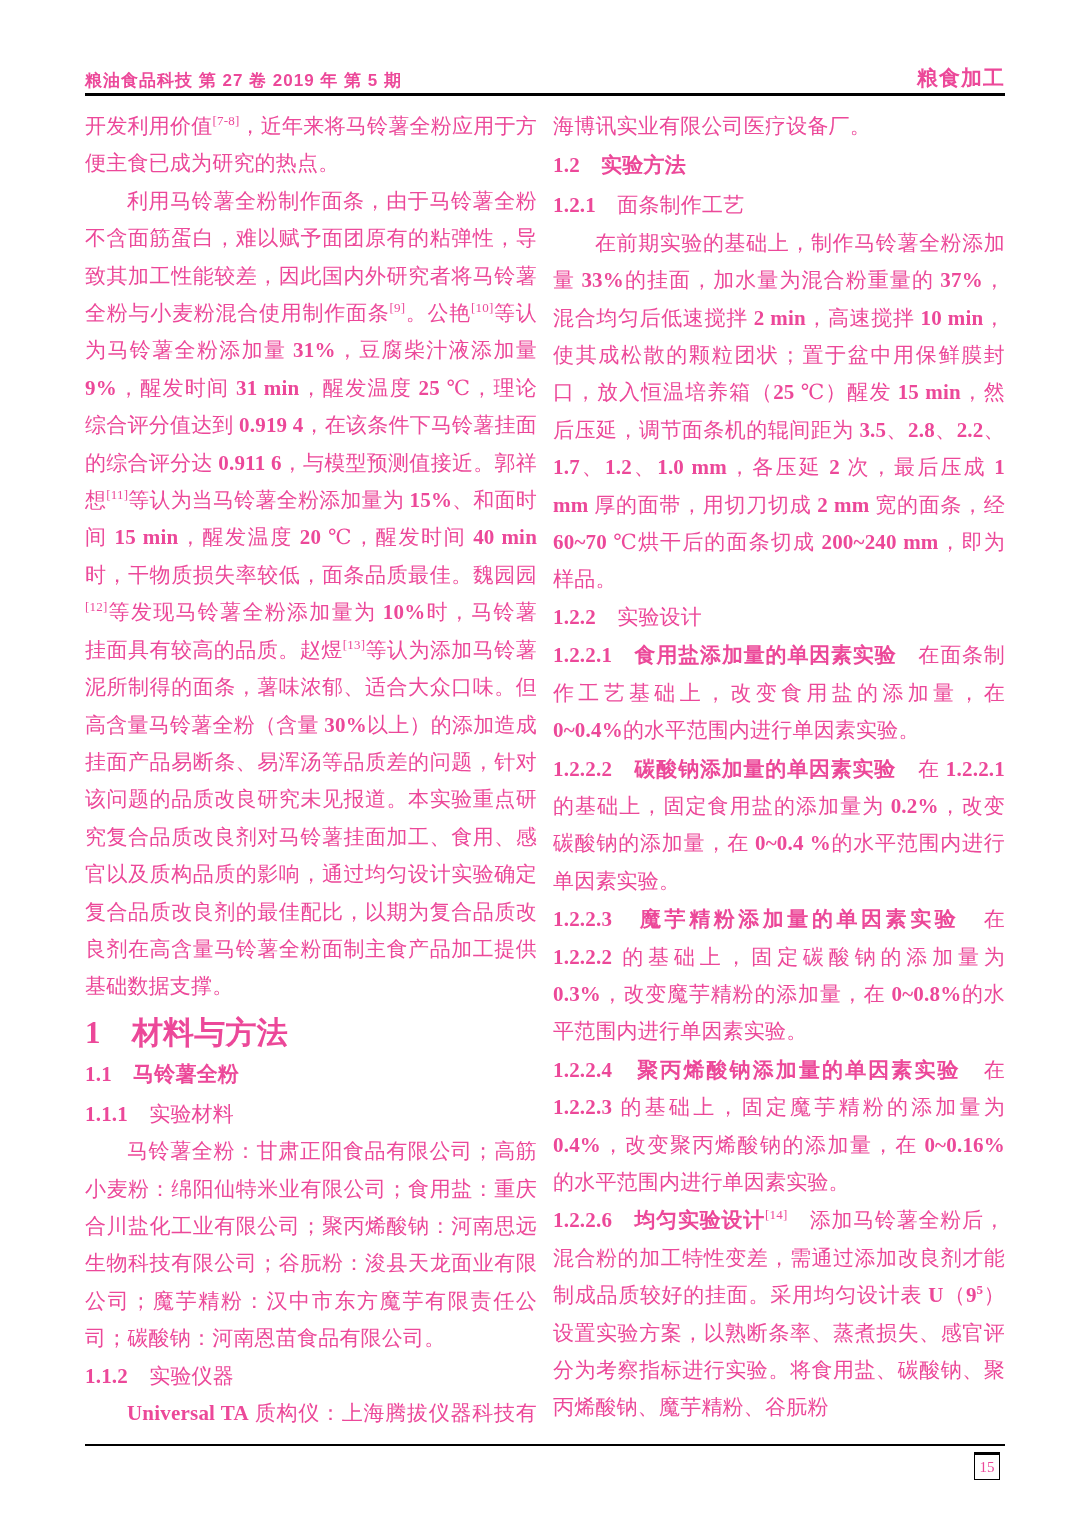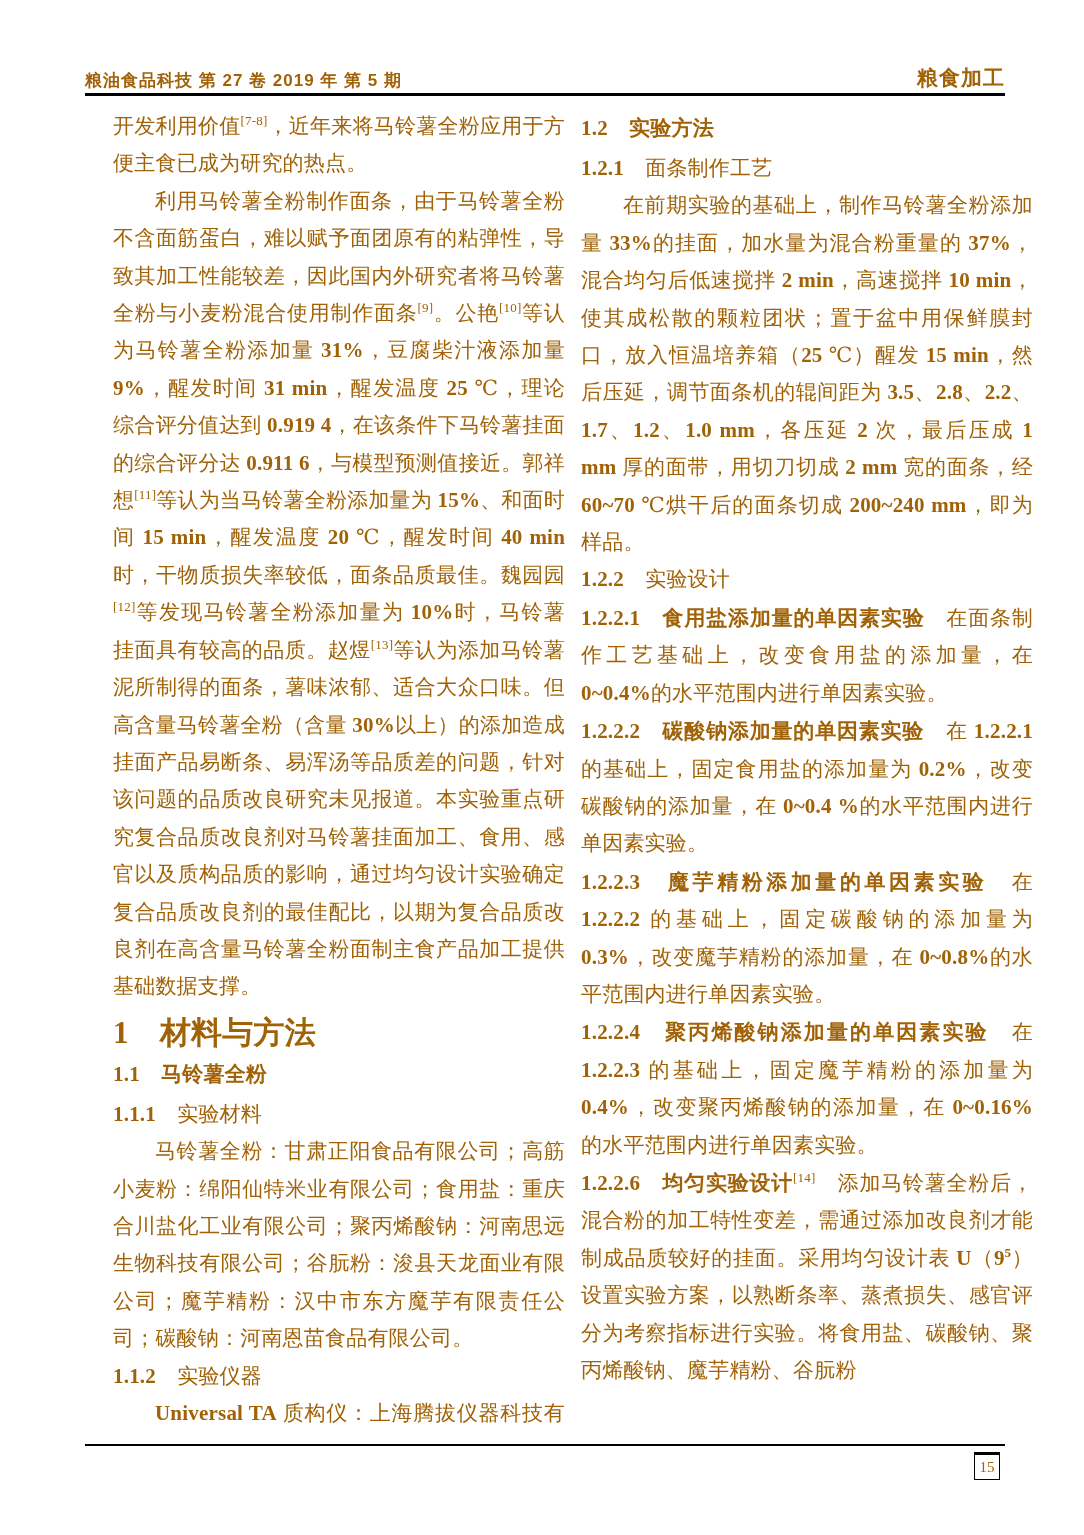--- a/index.html
+++ b/index.html
@@ -5,21 +5,21 @@
   html, body {
     margin: 0;
     padding: 0;
     background: #ffffff;
   }
   .page {
     position: relative;
     width: 1084px;
     height: 1535px;
     background: #ffffff;
-    color: #a16207;
+    color: #ec4899;
     font-family: "Liberation Serif", "DejaVu Serif", serif;
     overflow: hidden;
   }
   
   .page-header {
     position: absolute;
     left: 85px;
     top: 58px;
     width: 920px;
     height: 34px;
@@ -54,21 +54,20 @@
     top: 108px;
     width: 920px;
     height: 1326px;
   }
   .col {
     position: absolute;
     top: 0;
     width: 452px;
     height: 1326px;
     overflow: hidden;
-    margin-left: 28px;
   }
   .col-left  { left: 0; }
   .col-right { left: 468px; }
 
   .para {
     margin: 0;
     font-size: 21px;
     line-height: 37.4px;
     text-align: justify;
     letter-spacing: 0.2px;
@@ -147,20 +146,21 @@
         <p class="para pn"><span>开发利用价值</span><sup class="sup">[7-8]</sup><span>，近年来将马铃薯全粉应用于方便主食已成为研究的热点。</span></p>
         <p class="para p"><span>利用马铃薯全粉制作面条，由于马铃薯全粉不含面筋蛋白，难以赋予面团原有的粘弹性，导致其加工性能较差，因此国内外研究者将马铃薯全粉与小麦粉混合使用制作面条</span><sup class="sup">[9]</sup><span>。公艳</span><sup class="sup">[10]</sup><span>等认为马铃薯全粉添加量 </span><span class="b">31%</span><span>，豆腐柴汁液添加量 </span><span class="b">9%</span><span>，醒发时间 </span><span class="b">31 min</span><span>，醒发温度 </span><span class="b">25</span><span> ℃，理论综合评分值达到 </span><span class="b">0.919 4</span><span>，在该条件下马铃薯挂面的综合评分达 </span><span class="b">0.911 6</span><span>，与模型预测值接近。郭祥想</span><sup class="sup">[11]</sup><span>等认为当马铃薯全粉添加量为 </span><span class="b">15%</span><span>、和面时间 </span><span class="b">15 min</span><span>，醒发温度 </span><span class="b">20</span><span> ℃，醒发时间 </span><span class="b">40 min</span><span> 时，干物质损失率较低，面条品质最佳。魏园园</span><sup class="sup">[12]</sup><span>等发现马铃薯全粉添加量为 </span><span class="b">10%</span><span>时，马铃薯挂面具有较高的品质。赵煜</span><sup class="sup">[13]</sup><span>等认为添加马铃薯泥所制得的面条，薯味浓郁、适合大众口味。但高含量马铃薯全粉（含量 </span><span class="b">30%</span><span>以上）的添加造成挂面产品易断条、易浑汤等品质差的问题，针对该问题的品质改良研究未见报道。本实验重点研究复合品质改良剂对马铃薯挂面加工、食用、感官以及质构品质的影响，通过均匀设计实验确定复合品质改良剂的最佳配比，以期为复合品质改良剂在高含量马铃薯全粉面制主食产品加工提供基础数据支撑。</span></p>
         <p class="para h1"><span class="b">1</span><span class="hei">　材料与方法</span></p>
         <p class="para h2"><span class="b">1.1</span><span class="hei">　马铃薯全粉</span></p>
         <p class="para h3"><span class="b">1.1.1</span><span>　实验材料</span></p>
         <p class="para p"><span>马铃薯全粉：甘肃正阳食品有限公司；高筋小麦粉：绵阳仙特米业有限公司；食用盐：重庆合川盐化工业有限公司；聚丙烯酸钠：河南思远生物科技有限公司；谷朊粉：浚县天龙面业有限公司；魔芋精粉：汉中市东方魔芋有限责任公司；碳酸钠：河南恩苗食品有限公司。</span></p>
         <p class="para h3"><span class="b">1.1.2</span><span>　实验仪器</span></p>
         <p class="para p"><span class="b">Universal TA</span><span> 质构仪：上海腾拔仪器科技有限公司；</span></p>
       </div>
     <div class="col col-right" id="col-right">
+        <p class="para pn"><span>海博讯实业有限公司医疗设备厂。</span></p>
         <p class="para h2"><span class="b">1.2</span><span class="hei">　实验方法</span></p>
         <p class="para h3"><span class="b">1.2.1</span><span>　面条制作工艺</span></p>
         <p class="para p"><span>在前期实验的基础上，制作马铃薯全粉添加量 </span><span class="b">33%</span><span>的挂面，加水量为混合粉重量的 </span><span class="b">37%</span><span>，混合均匀后低速搅拌 </span><span class="b">2 min</span><span>，高速搅拌 </span><span class="b">10 min</span><span>，使其成松散的颗粒团状；置于盆中用保鲜膜封口，放入恒温培养箱（</span><span class="b">25</span><span> ℃）醒发 </span><span class="b">15 min</span><span>，然后压延，调节面条机的辊间距为 </span><span class="b">3.5</span><span>、</span><span class="b">2.8</span><span>、</span><span class="b">2.2</span><span>、</span><span class="b">1.7</span><span>、</span><span class="b">1.2</span><span>、</span><span class="b">1.0 mm</span><span>，各压延 </span><span class="b">2</span><span> 次，最后压成 </span><span class="b">1 mm</span><span> 厚的面带，用切刀切成 </span><span class="b">2 mm</span><span> 宽的面条，经 </span><span class="b">60~70</span><span> ℃烘干后的面条切成 </span><span class="b">200~240 mm</span><span>，即为样品。</span></p>
         <p class="para h3"><span class="b">1.2.2</span><span>　实验设计</span></p>
         <p class="para ph"><span class="b">1.2.2.1</span><span>　</span><span class="hei">食用盐添加量的单因素实验</span><span>　在面条制作工艺基础上，改变食用盐的添加量，在 </span><span class="b">0~0.4%</span><span>的水平范围内进行单因素实验。</span></p>
         <p class="para ph"><span class="b">1.2.2.2</span><span>　</span><span class="hei">碳酸钠添加量的单因素实验</span><span>　在 </span><span class="b">1.2.2.1</span><span> 的基础上，固定食用盐的添加量为 </span><span class="b">0.2%</span><span>，改变碳酸钠的添加量，在 </span><span class="b">0~0.4 %</span><span>的水平范围内进行单因素实验。</span></p>
         <p class="para ph"><span class="b">1.2.2.3</span><span>　</span><span class="hei">魔芋精粉添加量的单因素实验</span><span>　在 </span><span class="b">1.2.2.2</span><span> 的基础上，固定碳酸钠的添加量为 </span><span class="b">0.3%</span><span>，改变魔芋精粉的添加量，在 </span><span class="b">0~0.8%</span><span>的水平范围内进行单因素实验。</span></p>
         <p class="para ph"><span class="b">1.2.2.4</span><span>　</span><span class="hei">聚丙烯酸钠添加量的单因素实验</span><span>　在 </span><span class="b">1.2.2.3</span><span> 的基础上，固定魔芋精粉的添加量为 </span><span class="b">0.4%</span><span>，改变聚丙烯酸钠的添加量，在 </span><span class="b">0~0.16%</span><span>的水平范围内进行单因素实验。</span></p>
         <p class="para ph"><span class="b">1.2.2.6</span><span>　</span><span class="hei">均匀实验设计</span><sup class="sup">[14]</sup><span>　添加马铃薯全粉后，混合粉的加工特性变差，需通过添加改良剂才能制成品质较好的挂面。采用均匀设计表 </span><span class="b">U</span><span>（</span><span class="b">9</span><sup class="bsup">5</sup><span>）设置实验方案，以熟断条率、蒸煮损失、感官评分为考察指标进行实验。将食用盐、碳酸钠、聚丙烯酸钠、魔芋精粉、谷朊粉 </span></p>
       </div>

